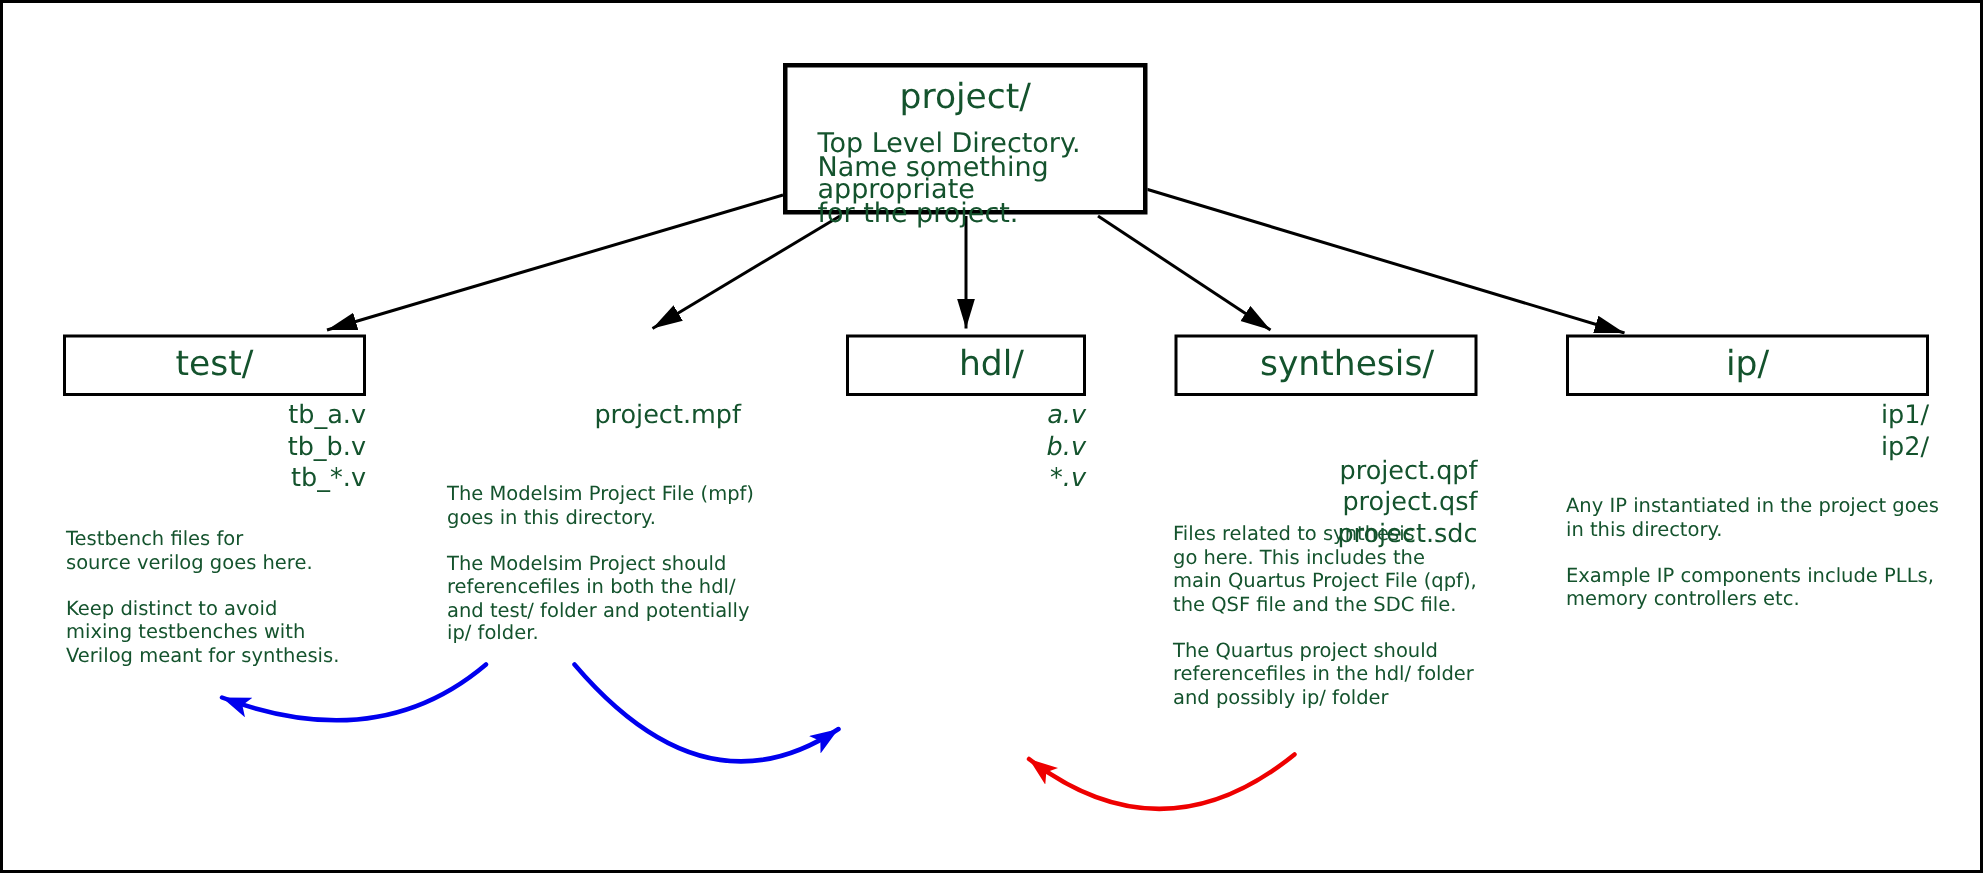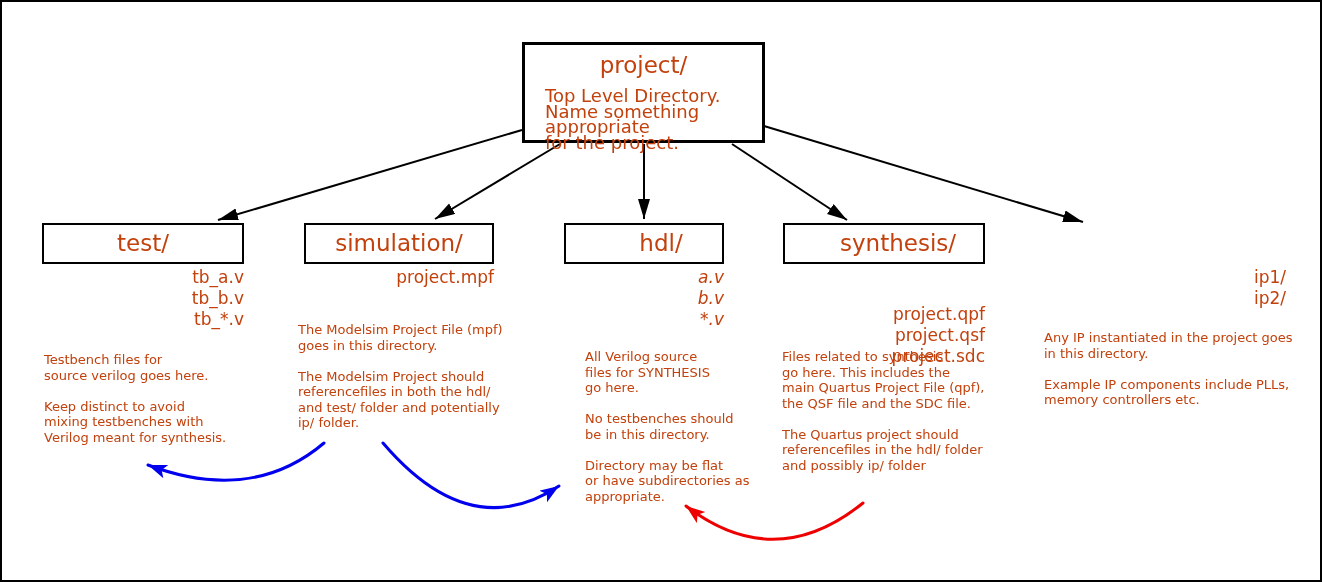--- a/index.html
+++ b/index.html
@@ -8,21 +8,21 @@
     background: #ffffff;
   }
   .canvas {
     position: relative;
     width: 1322px;
     height: 582px;
     box-sizing: border-box;
     border: 2px solid #000000;
     background: #ffffff;
     font-family: "DejaVu Sans", sans-serif;
-    color: #c2410c;
+    color: #14532d;
     overflow: hidden;
   }
   .arrows-layer {
     position: absolute;
     left: 0;
     top: 0;
     width: 1322px;
     height: 582px;
     pointer-events: none;
   }
@@ -137,64 +137,54 @@
   <div class="files" id="files-test">tb_a.v
 tb_b.v
 tb_*.v</div>
   <div class="desc" id="desc-test">Testbench files for
 source verilog goes here.
 
 Keep distinct to avoid
 mixing testbenches with
 Verilog meant for synthesis.</div>
 
-  <div class="box child-box" id="box-simulation">
-    <div class="child-title">simulation/</div>
-  </div>
   <div class="files" id="files-simulation">project.mpf</div>
   <div class="desc" id="desc-simulation">The Modelsim Project File (mpf)
 goes in this directory.
 
 The Modelsim Project should
 referencefiles in both the hdl/
 and test/ folder and potentially
 ip/ folder.</div>
 
   <div class="box child-box" id="box-hdl">
     <div class="child-title">hdl/</div>
   </div>
   <div class="files" id="files-hdl">a.v
 b.v
 *.v</div>
-  <div class="desc" id="desc-hdl">All Verilog source
-files for SYNTHESIS
-go here.
-
-No testbenches should
-be in this directory.
-
-Directory may be flat
-or have subdirectories as
-appropriate.</div>
 
   <div class="box child-box" id="box-synthesis">
     <div class="child-title">synthesis/</div>
   </div>
   <div class="files" id="files-synthesis">project.qpf
 project.qsf
 project.sdc</div>
   <div class="desc" id="desc-synthesis">Files related to synthesis
 go here. This includes the
 main Quartus Project File (qpf),
 the QSF file and the SDC file.
 
 The Quartus project should
 referencefiles in the hdl/ folder
 and possibly ip/ folder</div>
 
+  <div class="box child-box" id="box-ip">
+    <div class="child-title">ip/</div>
+  </div>
   <div class="files" id="files-ip">ip1/
 ip2/</div>
   <div class="desc" id="desc-ip">Any IP instantiated in the project goes
 in this directory.
 
 Example IP components include PLLs,
 memory controllers etc.</div>
 
 </div>
 

